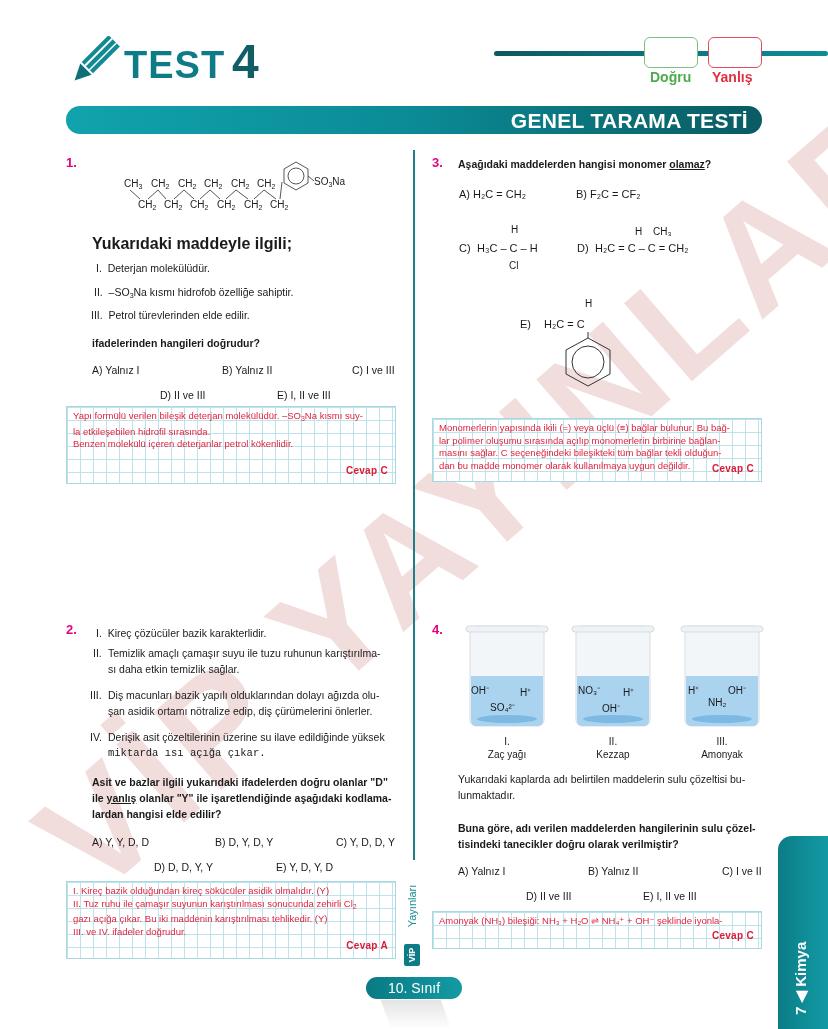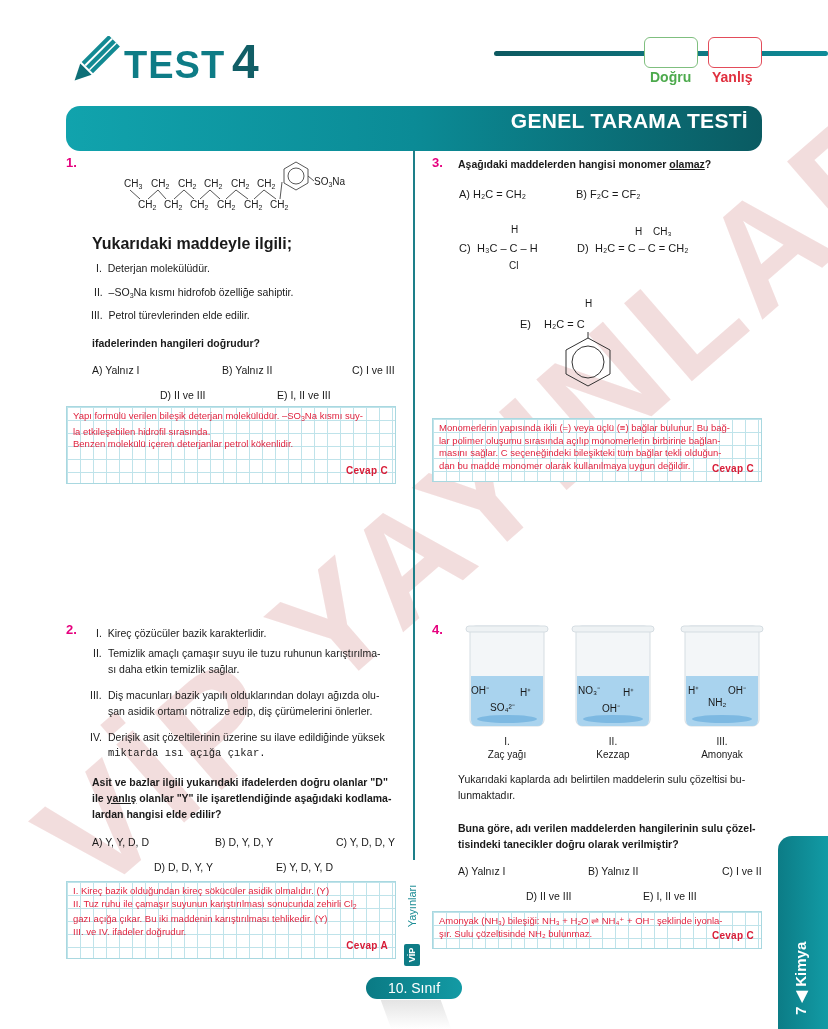--- a/index.html
+++ b/index.html
@@ -15,21 +15,21 @@
   .test-num { left: 232px; top: 34px; font-size: 48px; font-weight: bold; color: #115e66; }
 
   .score-line { left: 494px; top: 51px; width: 334px; height: 5px; background: linear-gradient(90deg, #0d5960, #0f8b98); border-radius: 3px; }
   .score-box { top: 37px; width: 54px; height: 31px; background: #fff; border-radius: 6px; }
   .score-box.correct { left: 644px; border: 1.5px solid #7fbf7f; }
   .score-box.wrong { left: 708px; border: 1.5px solid #e34c5a; }
   .score-label { top: 69px; font-size: 14px; font-weight: bold; }
   .score-label.correct { left: 650px; color: #4daa4d; }
   .score-label.wrong { left: 712px; color: #e0303f; }
 
-  .banner { left: 66px; top: 106px; width: 696px; height: 45px; border-radius: 14px;
+  .banner { left: 66px; top: 106px; width: 696px; height: 28px; border-radius: 14px;
     background: linear-gradient(90deg, #11a3ad 0%, #0b8b96 50%, #0a5b62 100%); }
   .banner-text { position: absolute; right: 14px; top: 3px; color: #fff; font-size: 21px; font-weight: bold; letter-spacing: 0.3px; }
 
   
   .col-divider { left: 413px; top: 150px; width: 2px; height: 710px; background: #1d7f89; }
 
   .qnum { font-size: 13px; font-weight: bold; color: #e6007e; }
   .bold { font-weight: bold; }
   .opt { font-size: 10.5px; }
 
@@ -303,21 +303,20 @@
 </div>
 
 <div class="abs opt" style="left:458px;top:865px;">A) Yalnız I</div>
 <div class="abs opt" style="left:588px;top:865px;">B) Yalnız II</div>
 <div class="abs opt" style="left:722px;top:865px;">C) I ve II</div>
 <div class="abs opt" style="left:526px;top:890px;">D) II ve III</div>
 <div class="abs opt" style="left:643px;top:890px;">E) I, II ve III</div>
 
 <div class="abs sol" style="left:432px;top:911px;width:330px;height:38px;">
   <div>Amonyak (NH₃) bileşiği: NH₃ + H₂O ⇌ NH₄⁺ + OH⁻ şeklinde iyonla-</div>
-  <div>şır. Sulu çözeltisinde NH₂ bulunmaz.</div>
   <span class="cevap">Cevap C</span>
 </div>
 
 <div class="abs side-tab">
   <div class="side-text">
     <span>7</span> ◀ <span>Kimya</span>
   </div>
 </div>
 
 <div class="abs footer-shadow"></div>

